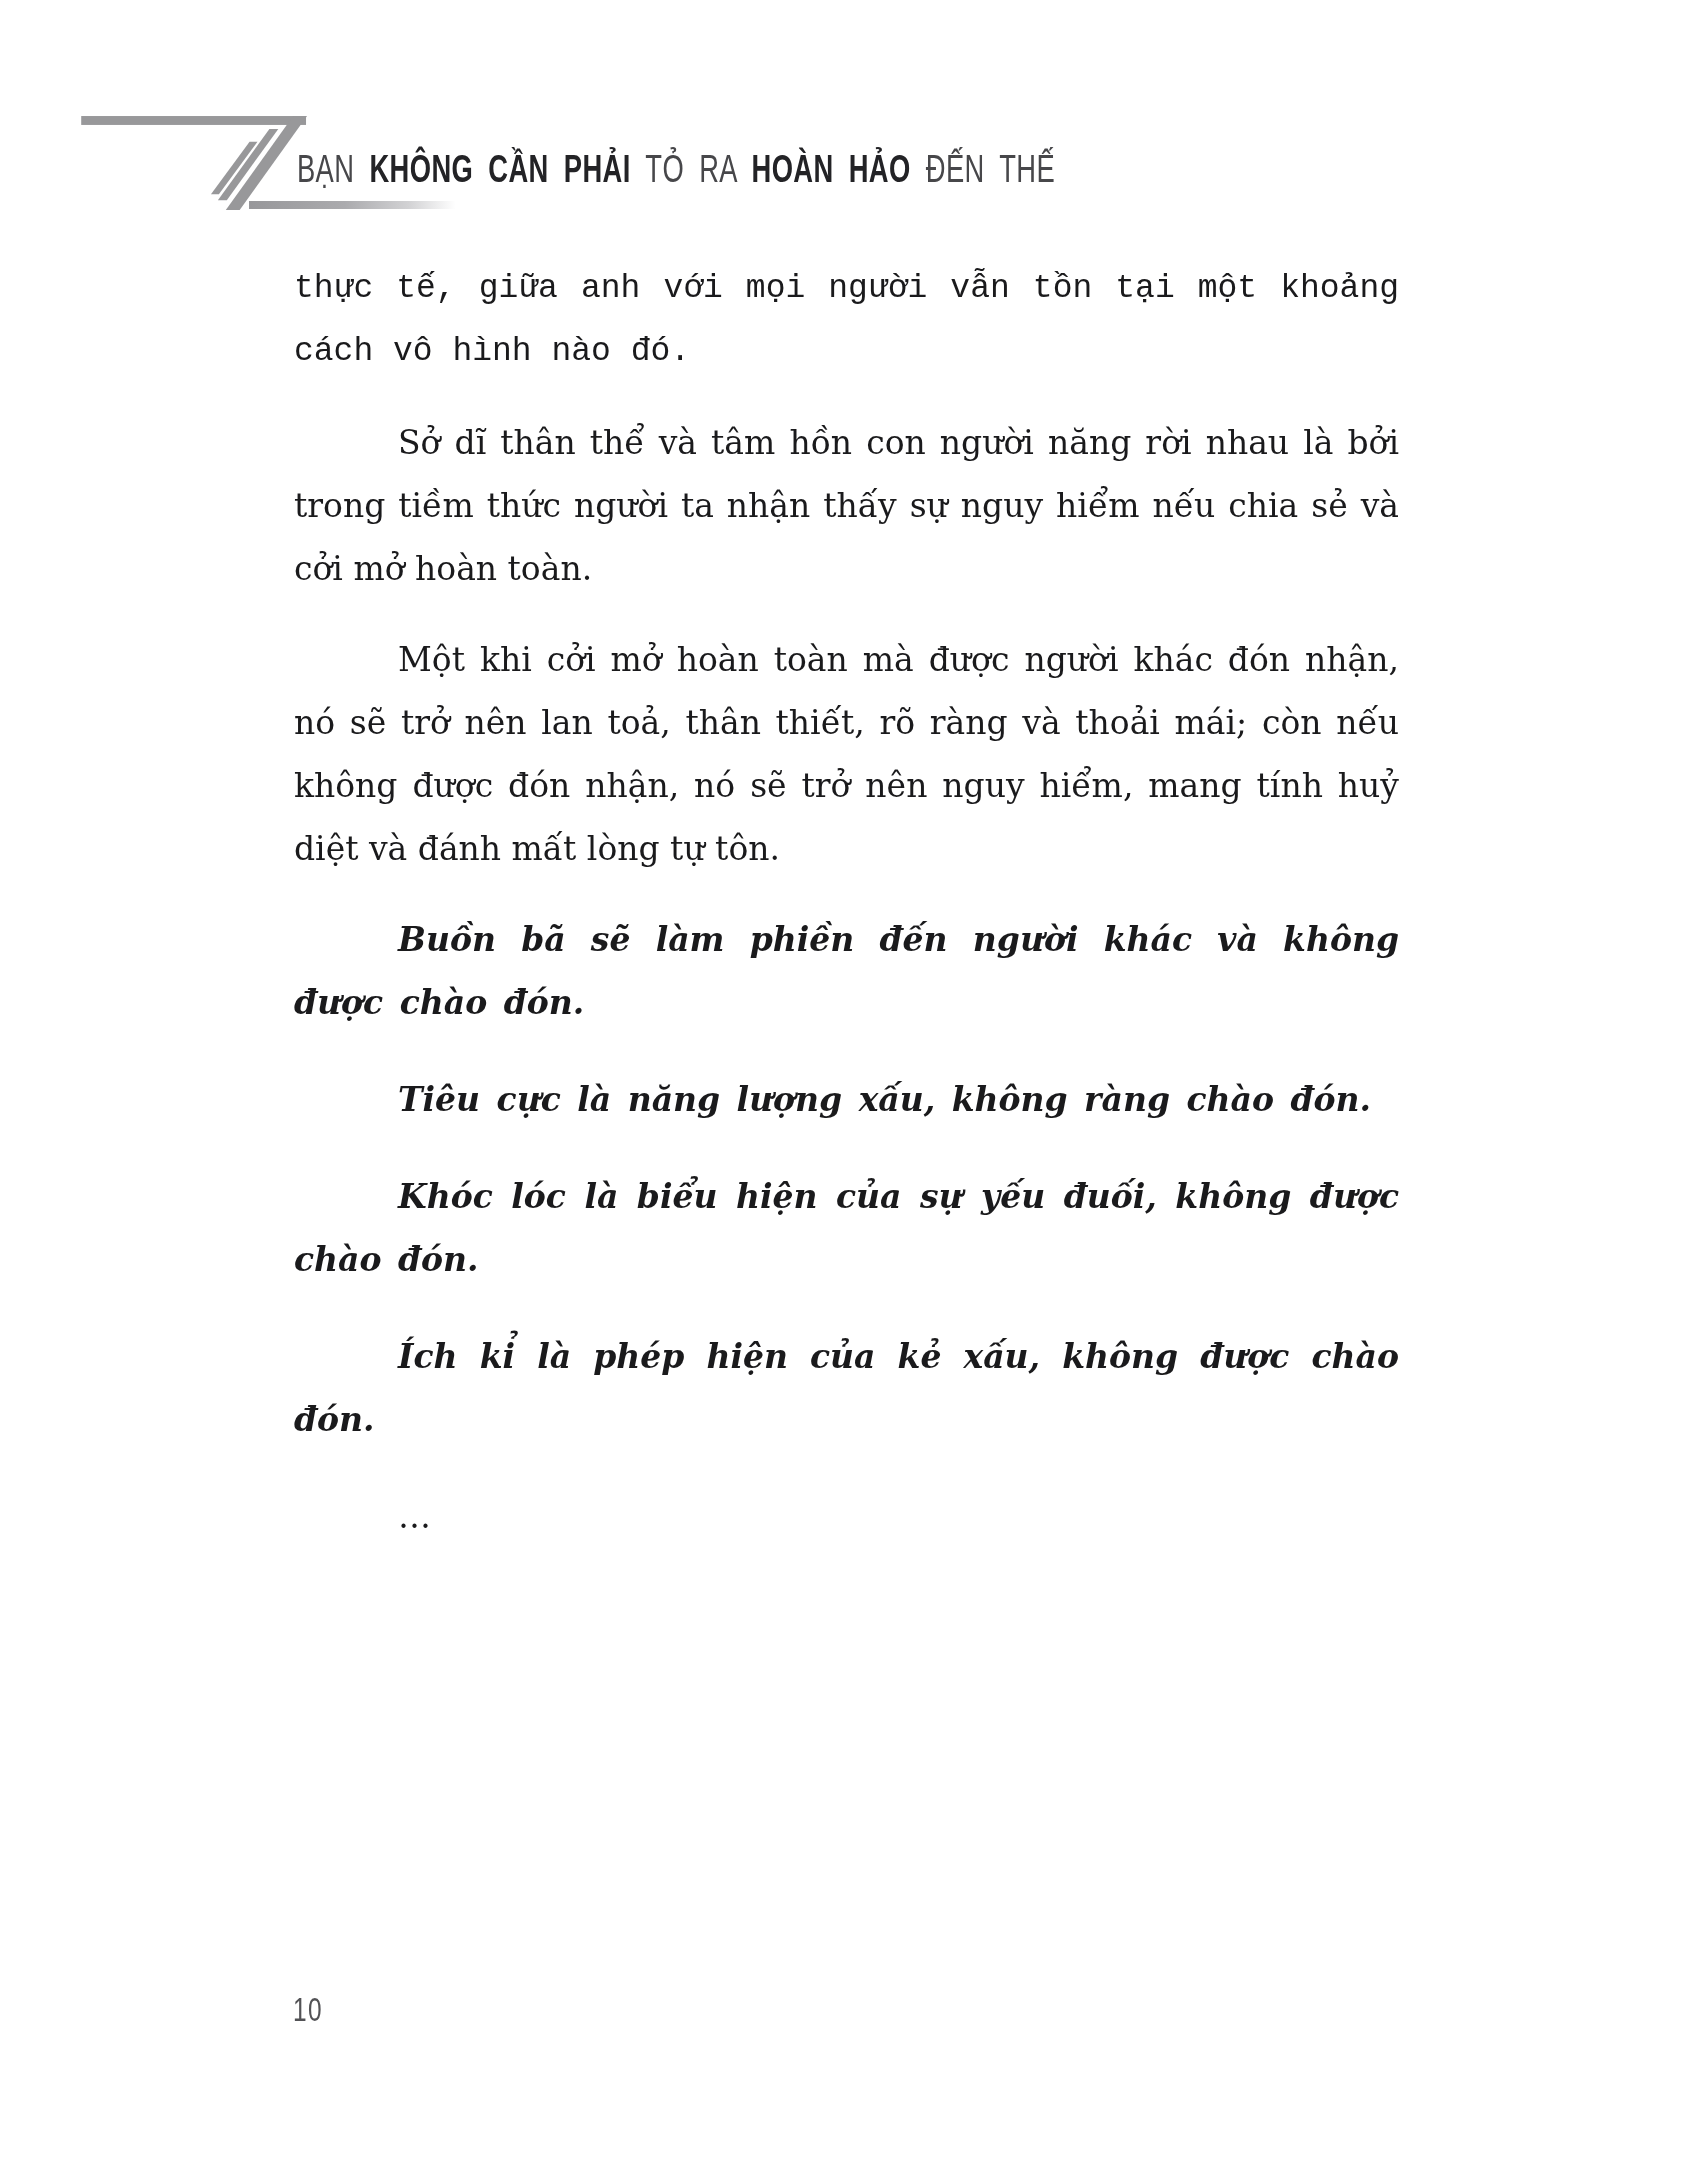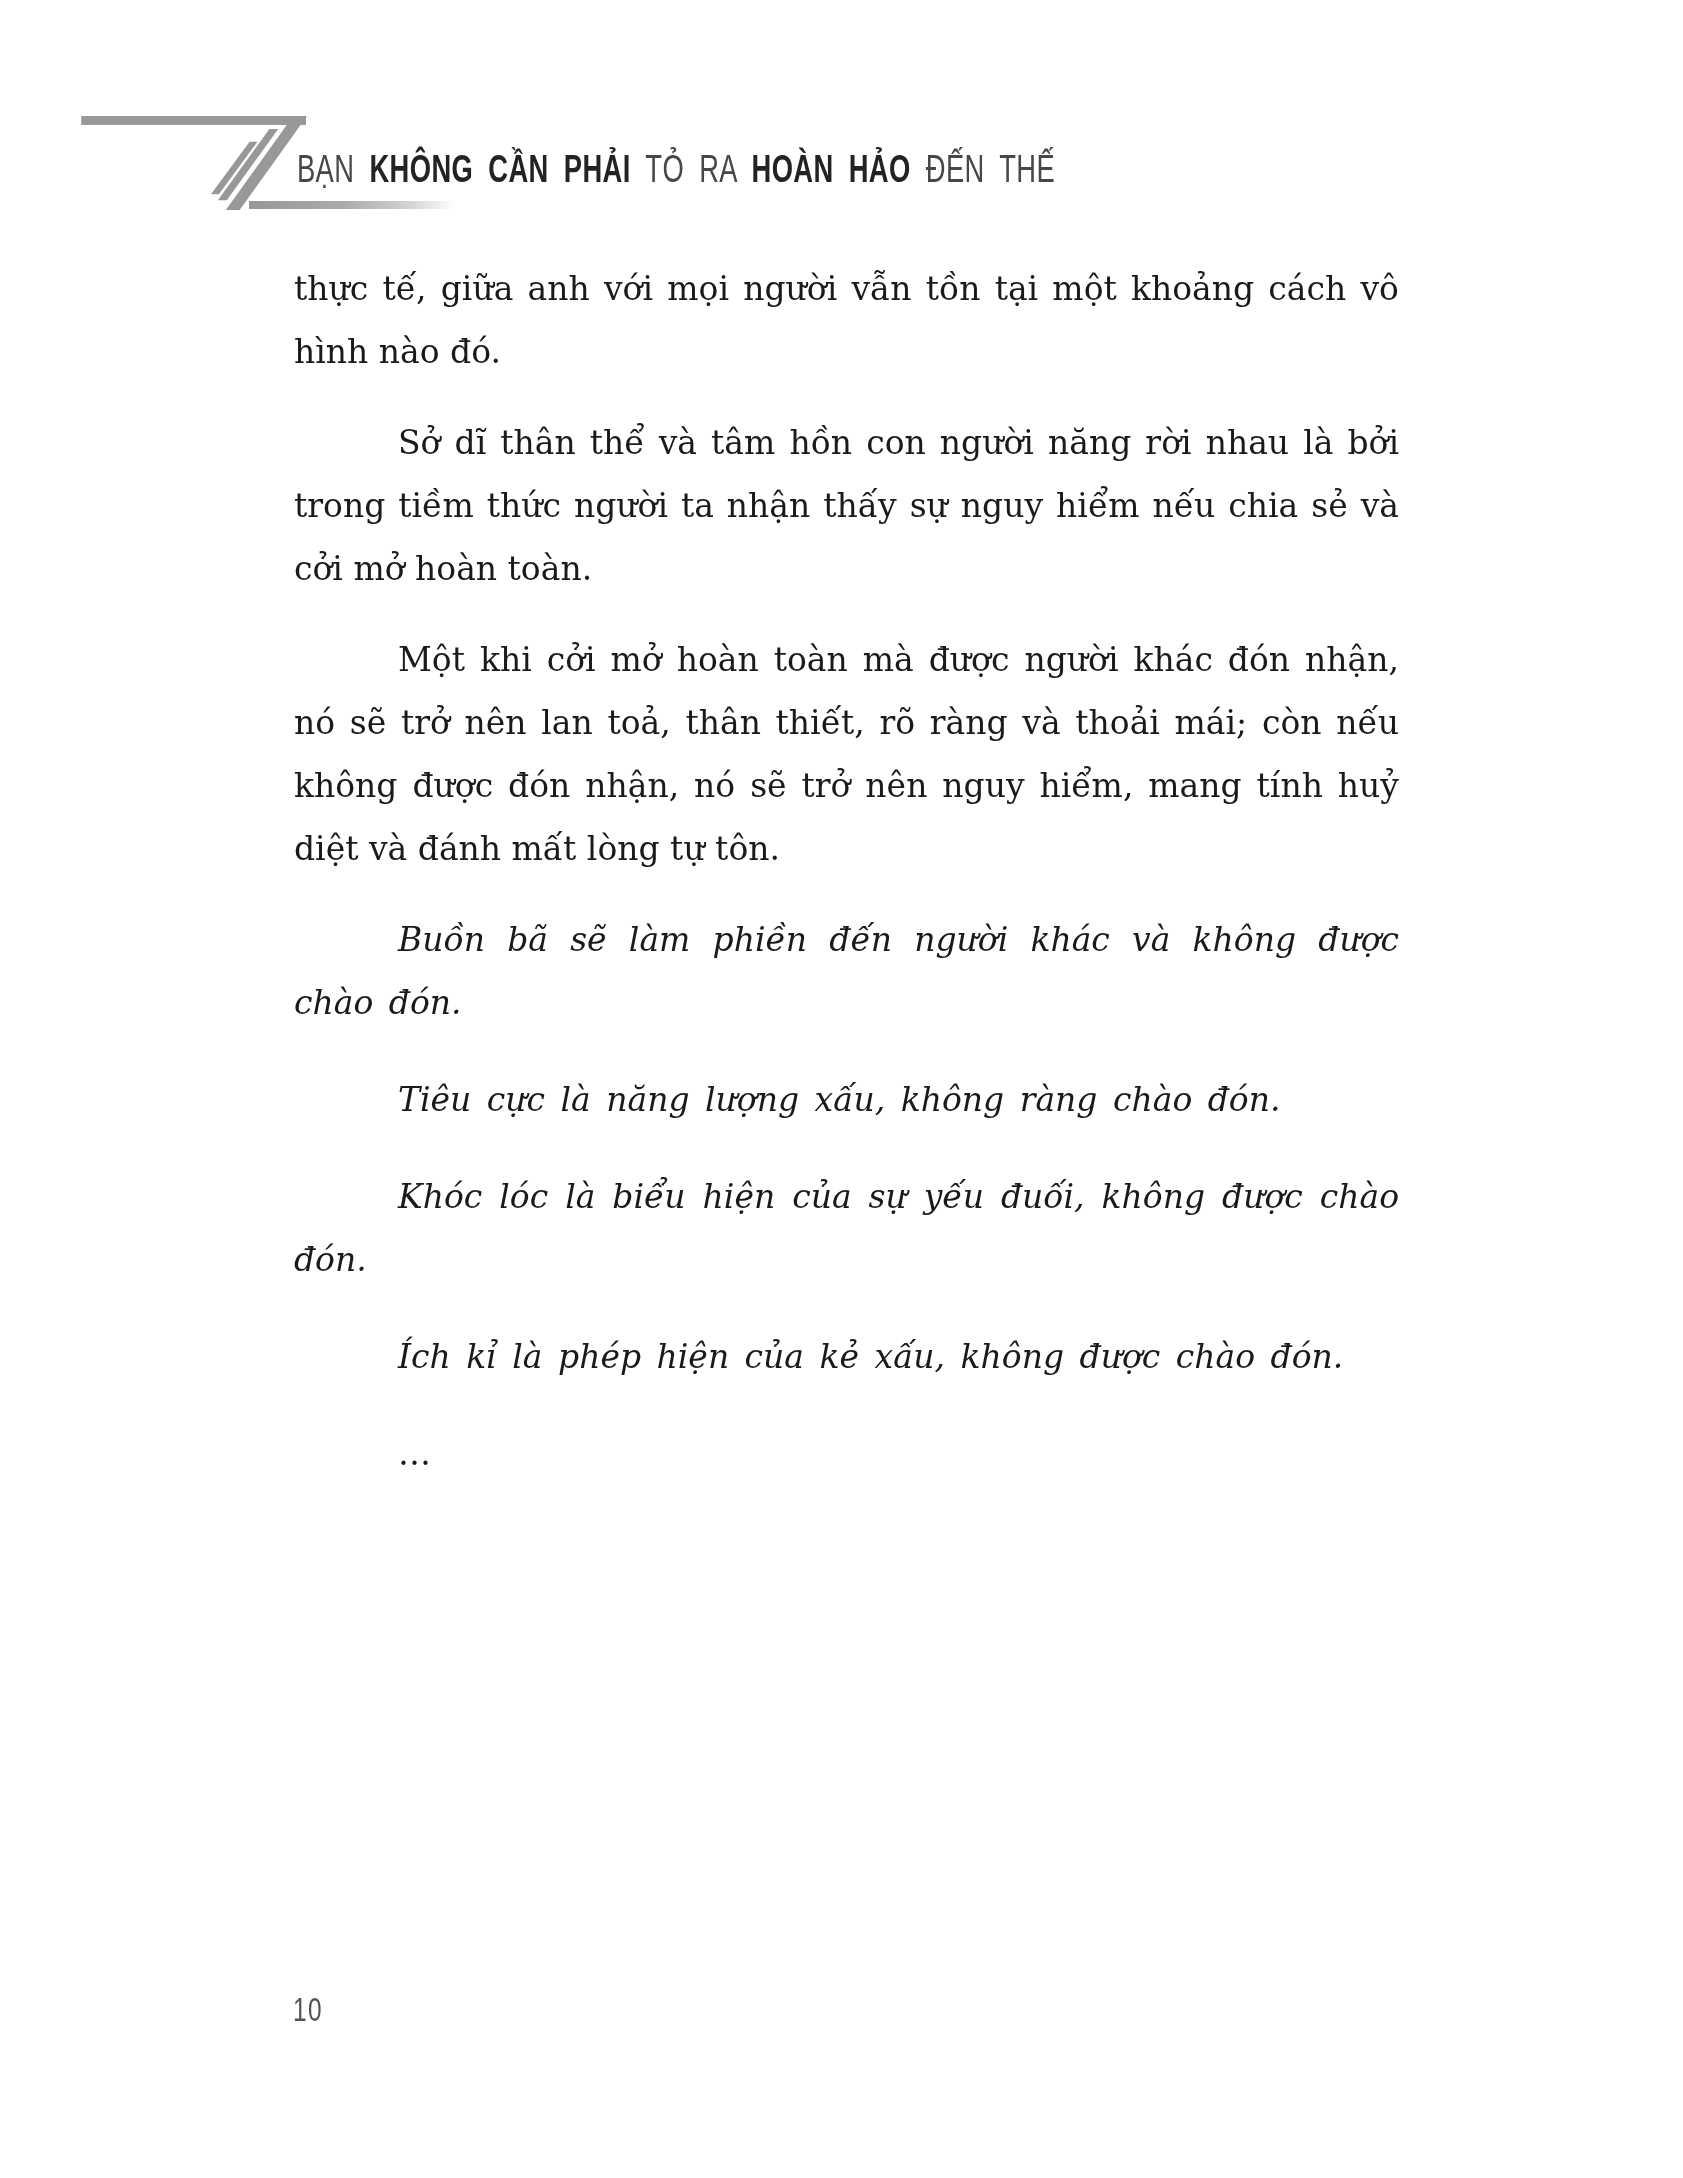--- a/index.html
+++ b/index.html
@@ -45,25 +45,26 @@
     width: 1105px;
     font-size: 33px;
     line-height: 63px;
     color: #1a1a1c;
     text-align: justify;
   }
   .body-text p {
     margin: 0 0 28px 0;
     text-indent: 104px;
   }
-  .body-text p.continued { text-indent: 0; }
+  .body-text p.continued { text-indent: 0; font-family: Liberation Mono, monospace; }
   .body-text p.quote {
     font-style: italic;
     margin-bottom: 34px;
     word-spacing: 5px;
+    font-weight: bold;
   }
   .body-text p.cont-next { text-align-last: justify; }
   .body-text p.ellipsis { margin-bottom: 28px; }
 
   
   .page-number {
     position: absolute;
     left: 293px; top: 1990px;
     font-family: "Liberation Sans", sans-serif;
     font-size: 34px;

